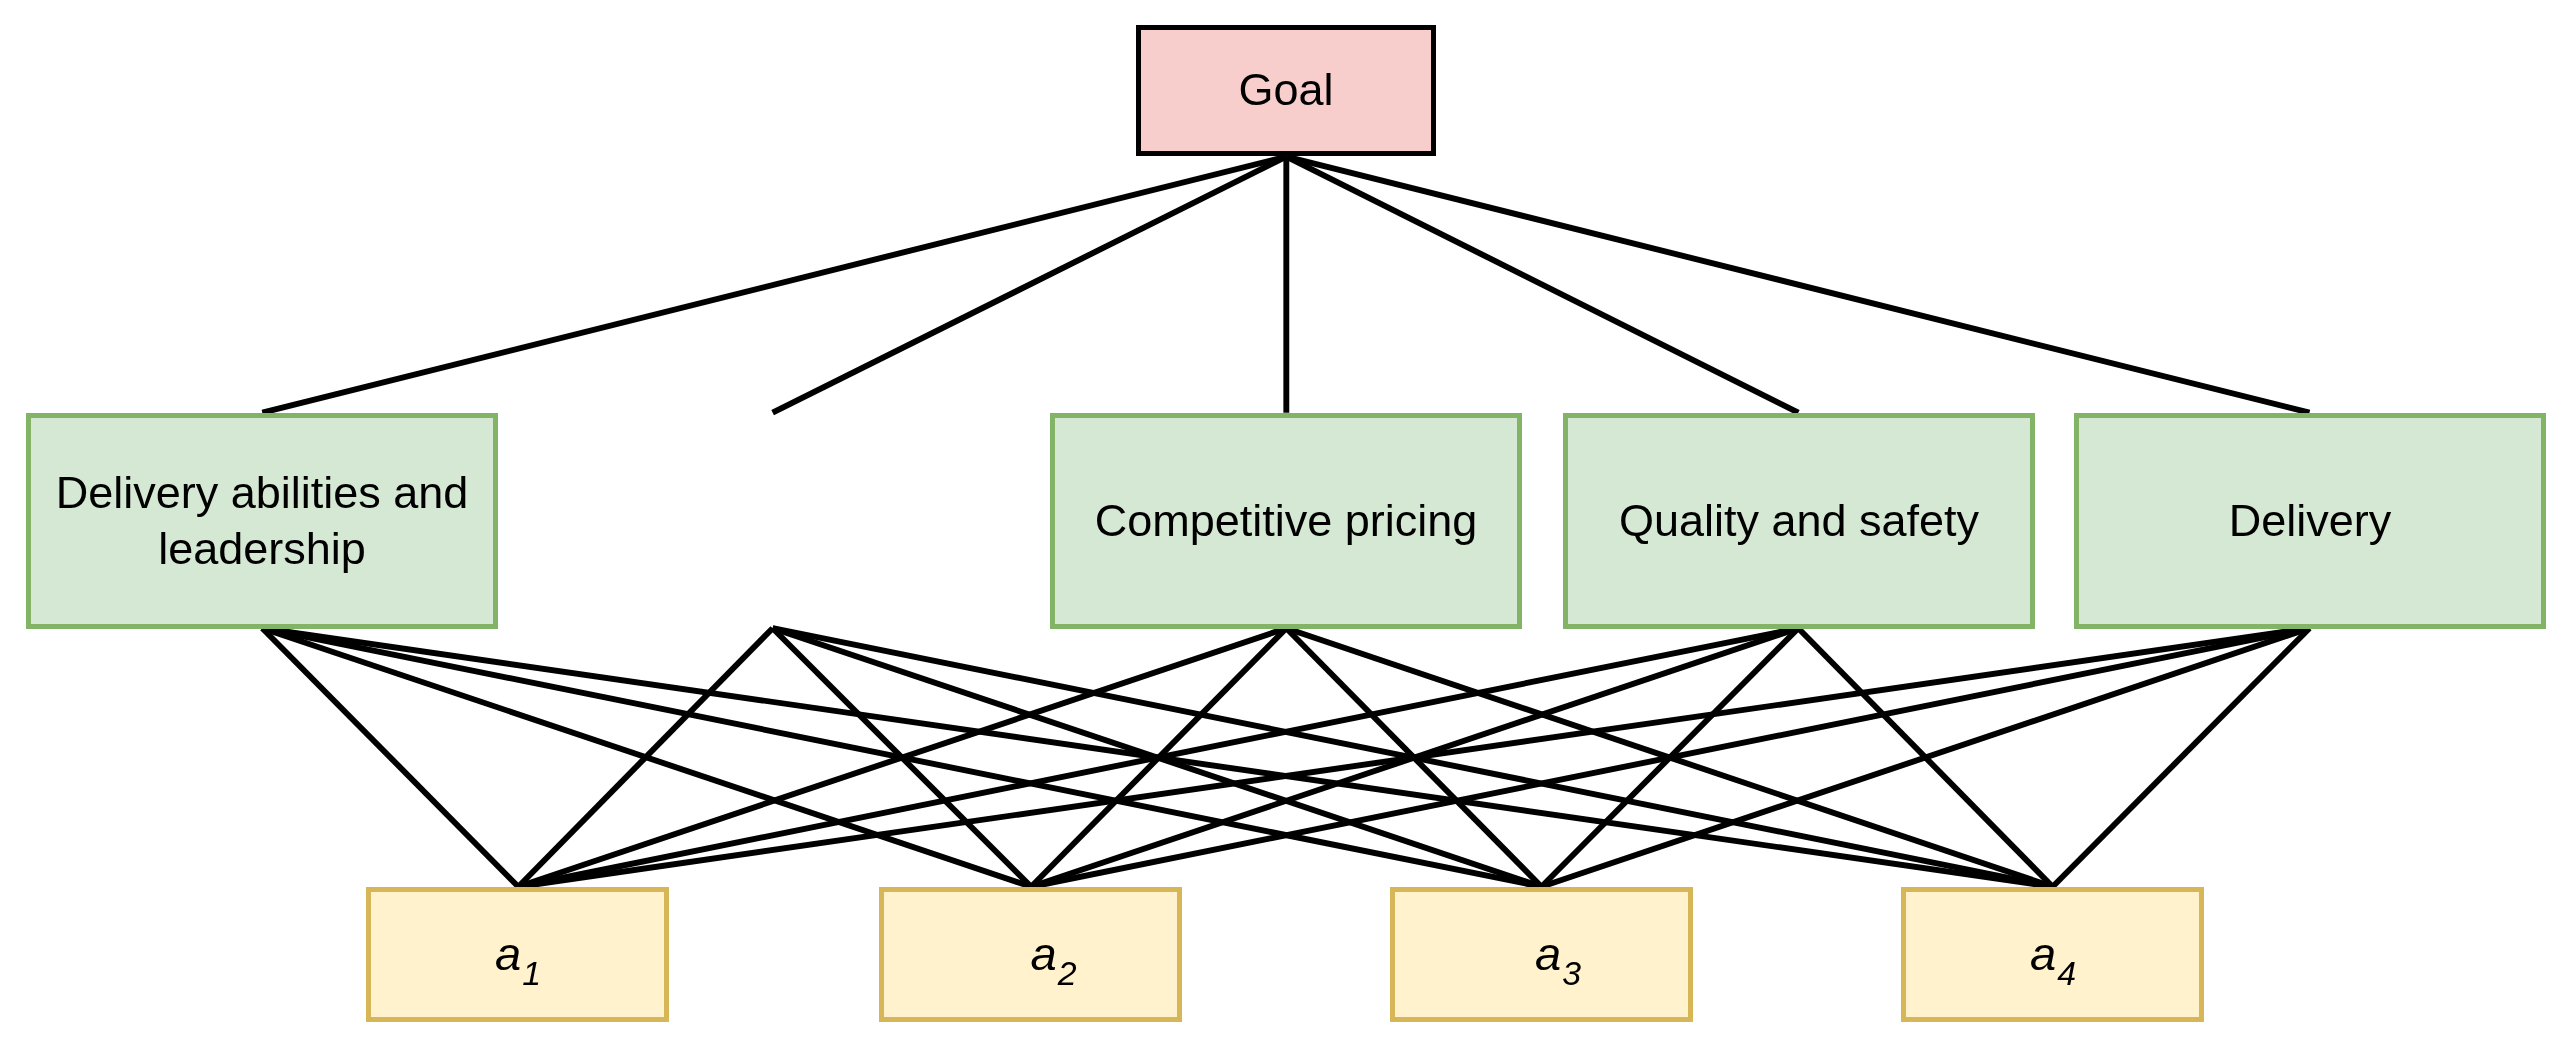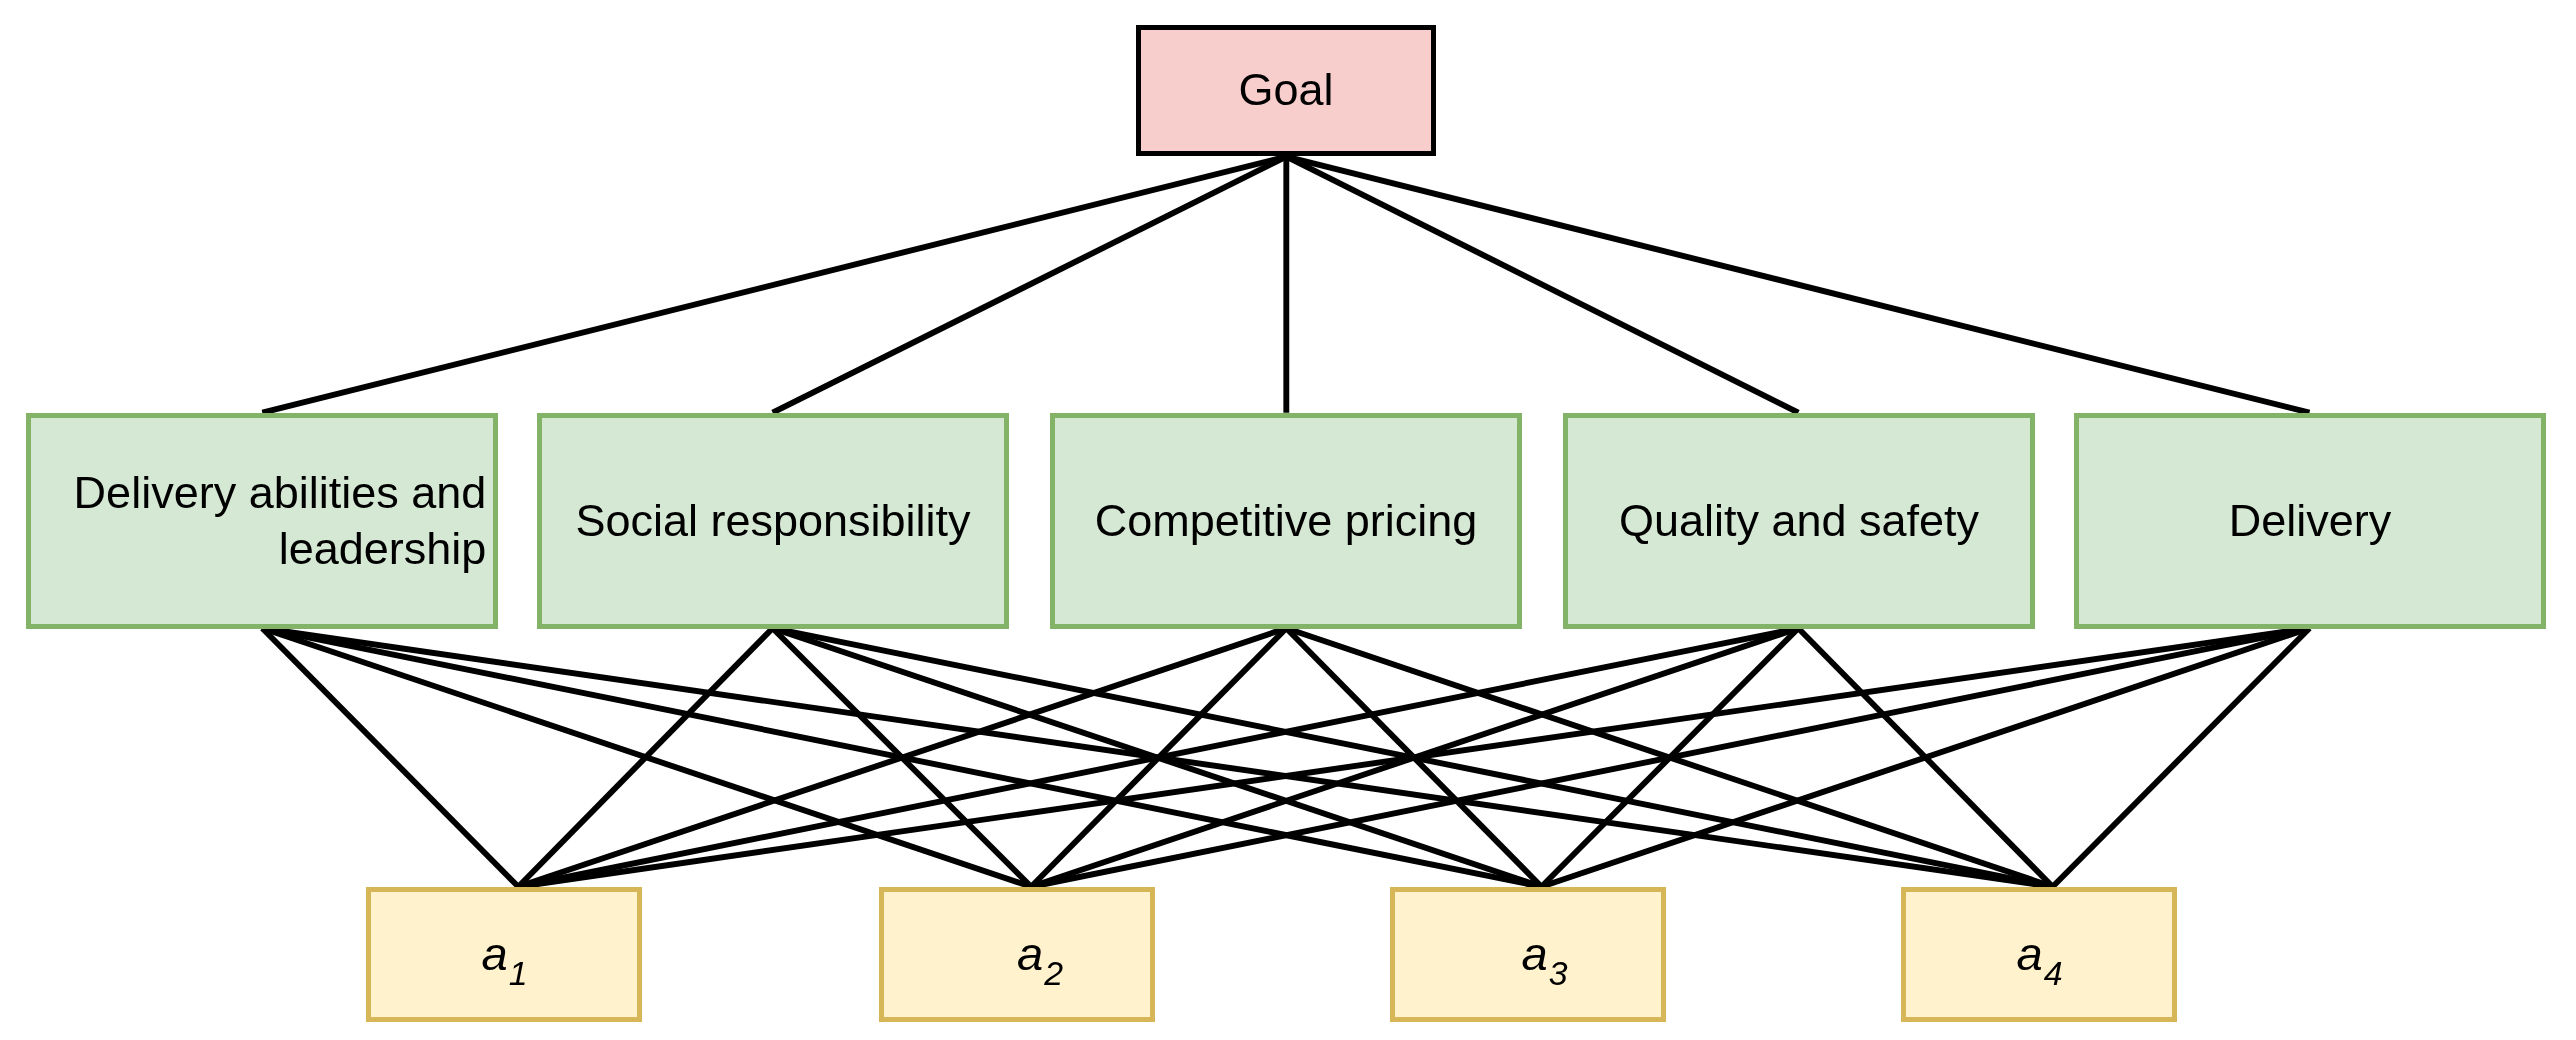--- a/index.html
+++ b/index.html
@@ -24,21 +24,21 @@
   .edges line {
     stroke: #000000;
     stroke-width: 7;
   }
   .node {
     position: absolute;
     box-sizing: border-box;
     display: flex;
     align-items: center;
     justify-content: center;
-    text-align: right;
+    text-align: center;
     color: #000000;
     font-size: 45px;
     line-height: 1.25;
   }
   .goal-node {
     left: 1136px; top: 25px;
     width: 300px; height: 131px;
     background: #f8cecc;
     border: 5.9px solid #000000;
   }
@@ -49,21 +49,21 @@
     border: 5.9px solid #82b366;
     padding: 0 6.7px;
   }
   .crit-1 { left: 26px; }
   .crit-2 { left: 537px; }
   .crit-3 { left: 1050px; }
   .crit-4 { left: 1563px; }
   .crit-5 { left: 2074px; }
   .alt-node {
     top: 887px;
-    width: 276px; height: 135px;
+    width: 303px; height: 135px;
     background: #fff2cc;
     border: 5.9px solid #d6b656;
   }
   .alt-1 { left: 366px; }
   .alt-2 { left: 879px; padding-left: 45px; }
   .alt-3 { left: 1390px; padding-left: 32px; }
   .alt-4 { left: 1901px; }
   .alt-label {
     font-style: italic;
     font-size: 47px;
@@ -116,23 +116,20 @@
     <line x1="2742" y1="746" x2="2437" y2="1053"></line>
   </svg>
 
   <div class="node goal-node">
     <span>Goal</span>
   </div>
 
   <div class="node crit-node crit-1">
     <span>Delivery abilities and leadership</span>
   </div>
-  <div class="node crit-node crit-2">
-    <span>Social responsibility</span>
-  </div>
   <div class="node crit-node crit-4">
     <span>Quality and safety</span>
   </div>
   <div class="node crit-node crit-3">
     <span>Competitive pricing</span>
   </div>
   <div class="node crit-node crit-5">
     <span>Delivery</span>
   </div>
 

